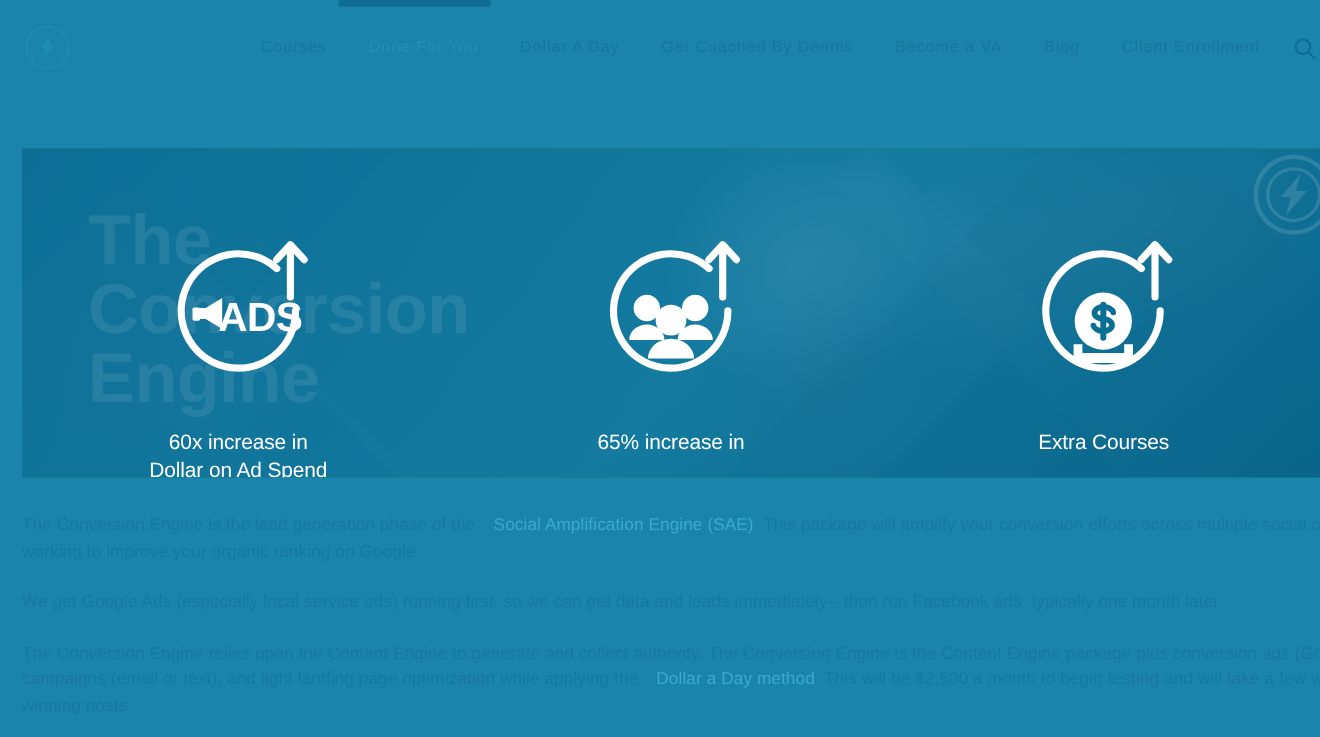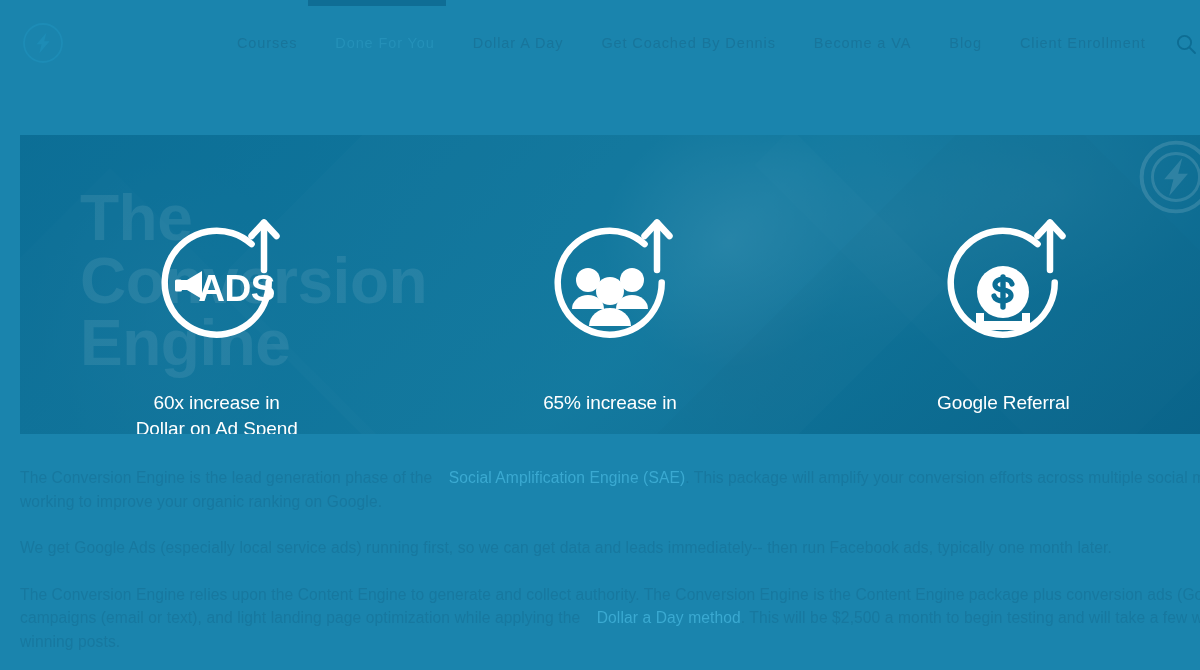--- a/index.html
+++ b/index.html
@@ -340,21 +340,21 @@
 
             <g fill="#ffffff">
               <circle cx="84" cy="88" r="26"></circle>
               <path d="M57 109 h8 v8 h38 v-8 h8 v17 H57 Z"></path>
             </g>
             <path d="M84 73 v30" stroke="#0b6e95" stroke-width="5.4" stroke-linecap="round"></path>
             <path d="M93 80 a9 6 0 0 0 -9 -5 a8 5.5 0 0 0 0 11 a8 5.5 0 0 1 0 11 a9 6 0 0 1 -9 -5" fill="none" stroke="#0b6e95" stroke-width="5.2" stroke-linecap="round"></path>
           </svg>
         </div>
         <div class="card-caption">
-          <div>Google Referral</div>
+          <div>Extra Courses</div>
         </div>
       </div>
 
     </div>
   </div>
 
   <div id="copy">
     <p><span>The Conversion Engine is the lead generation phase of the </span><a href="#">Social Amplification Engine (SAE)</a><span>. This package will amplify your conversion efforts across multiple social media channels, while simultaneously working to improve your organic ranking on Google.</span></p>
 
     <p>We get Google Ads (especially local service ads) running first, so we can get data and leads immediately-- then run Facebook ads, typically one month later.</p>

